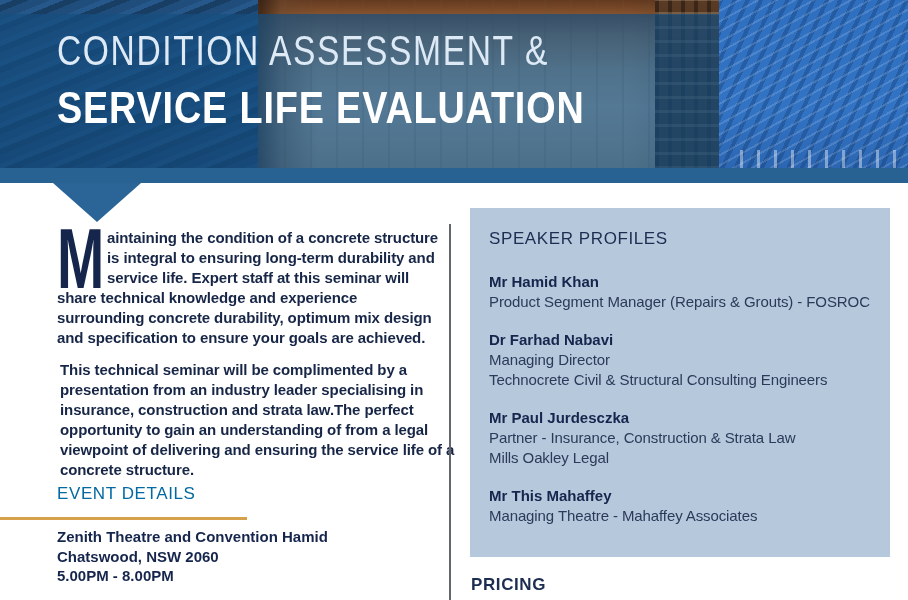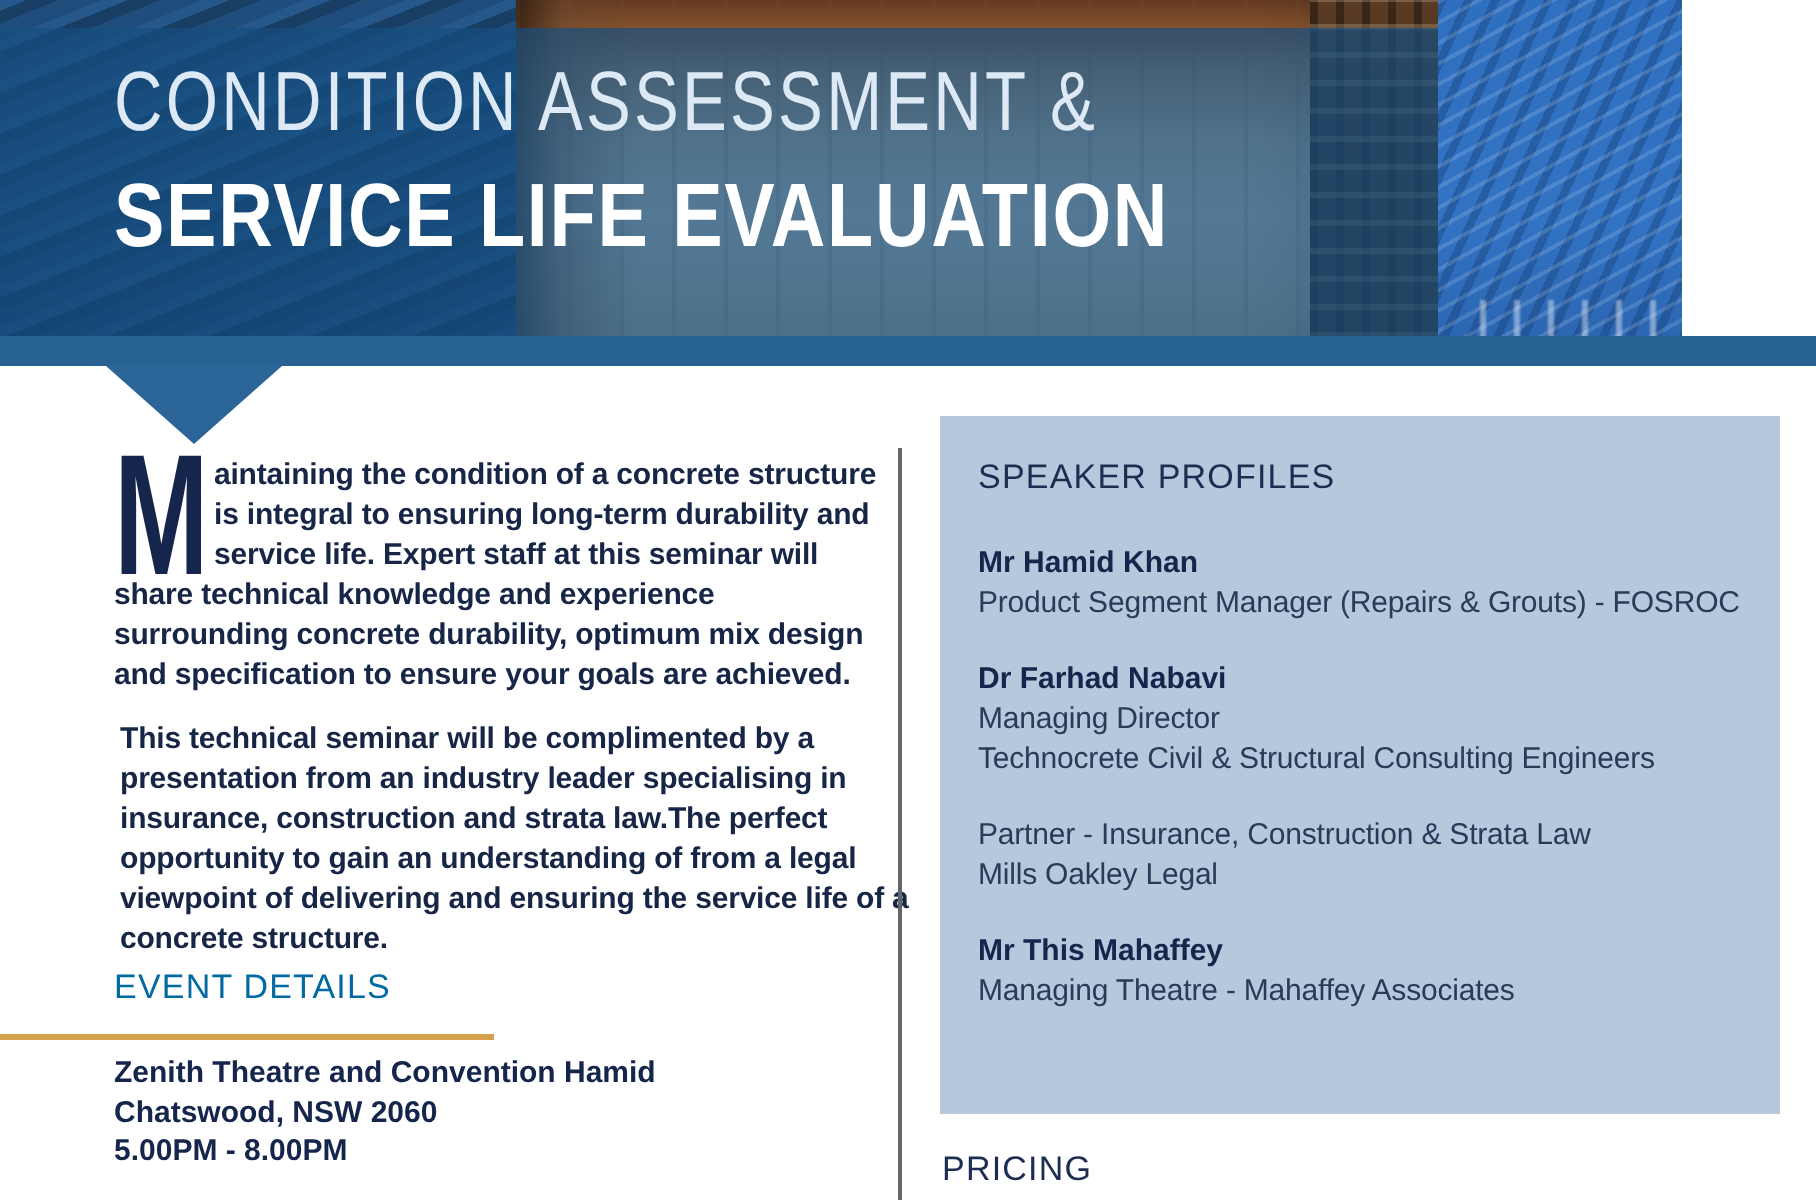--- a/index.html
+++ b/index.html
@@ -5,21 +5,21 @@
   html,body{margin:0;padding:0;}
   body{
     width:908px;height:600px;position:relative;overflow:hidden;
     background:#ffffff;
     font-family:"Liberation Sans", sans-serif;
     -webkit-font-smoothing:antialiased;
   }
   .abs{position:absolute;}
 
   
-  .banner{left:0;top:0;width:841px;height:183px;overflow:hidden;background:#8b5cf6;}
+  .banner{left:0;top:0;width:908px;height:183px;overflow:hidden;background:#8b5cf6;}
   .ocean-left{left:0;top:0;width:258px;height:183px;
     background:
       repeating-linear-gradient(158deg, rgba(43,94,148,.55) 0 5px, rgba(18,48,79,.55) 5px 11px, rgba(31,74,120,.45) 11px 19px),
       linear-gradient(180deg,#20507f 0%, #1b4672 55%, #132f52 100%);}
   .concrete{left:258px;top:0;width:462px;height:183px;
     background:
       repeating-linear-gradient(90deg, rgba(110,80,50,.16) 0 2px, rgba(0,0,0,0) 2px 26px),
       linear-gradient(90deg, rgba(40,25,15,.75) 0%, rgba(105,70,45,.45) 5%, rgba(0,0,0,0) 13%, rgba(0,0,0,0) 80%, rgba(60,40,25,.35) 100%),
       linear-gradient(180deg,#643a20 0%, #8a5630 9%, #b98c5e 20%, #d8c3a2 38%, #e6dcc6 58%, #dccdb0 78%, #c6b394 100%);}
   .scaffold{left:655px;top:0;width:64px;height:183px;
@@ -62,21 +62,21 @@
   .divider{left:449px;top:224px;width:2px;height:376px;background:#63666a;}
 
   
   .speaker-box{left:470px;top:208px;width:420px;height:349px;background:#b5c8dc;
     box-sizing:border-box;padding:21px 19px 0 19px;color:#172647;}
   .panel-heading{margin:0;font-size:17px;font-weight:400;letter-spacing:.6px;color:#1d2d52;white-space:nowrap;}
   .speakers{margin-top:23px;}
   .speaker{margin-bottom:18px;}
   .speaker-name{font-size:15px;line-height:20px;font-weight:700;color:#15254c;white-space:nowrap;}
   .speaker-role{font-size:15px;line-height:20px;font-weight:400;color:#2b3a58;letter-spacing:-.1px;white-space:nowrap;}
-  .pricing-heading{position:absolute;left:471px;top:575px;margin:0;font-size:17px;font-weight:400;
+  .pricing-heading{position:absolute;left:471px;top:575px;margin:0;font-size:17px;font-weight:700;
     letter-spacing:.6px;color:#1d2d52;white-space:nowrap;}
 </style>
 </head>
 <body>
 
 <div class="abs banner">
   <div class="abs ocean-left"></div>
   <div class="abs concrete"></div>
   <div class="abs scaffold"></div>
   <div class="abs ocean-right"></div>
@@ -114,20 +114,21 @@
     <div class="speaker">
       <div class="speaker-name">Mr Hamid Khan</div>
       <div class="speaker-role">Product Segment Manager (Repairs &amp; Grouts) - FOSROC</div>
     </div>
     <div class="speaker">
       <div class="speaker-name">Dr Farhad Nabavi</div>
       <div class="speaker-role">Managing Director</div>
       <div class="speaker-role">Technocrete Civil &amp; Structural Consulting Engineers</div>
     </div>
     <div class="speaker">
+      <div class="speaker-name">Mr Paul Jurdesczka</div>
       <div class="speaker-role">Partner - Insurance, Construction &amp; Strata Law</div>
       <div class="speaker-role">Mills Oakley Legal</div>
     </div>
     <div class="speaker">
       <div class="speaker-name">Mr This Mahaffey</div>
       <div class="speaker-role">Managing Theatre - Mahaffey Associates</div>
     </div>
   </div>
 </div>
 

